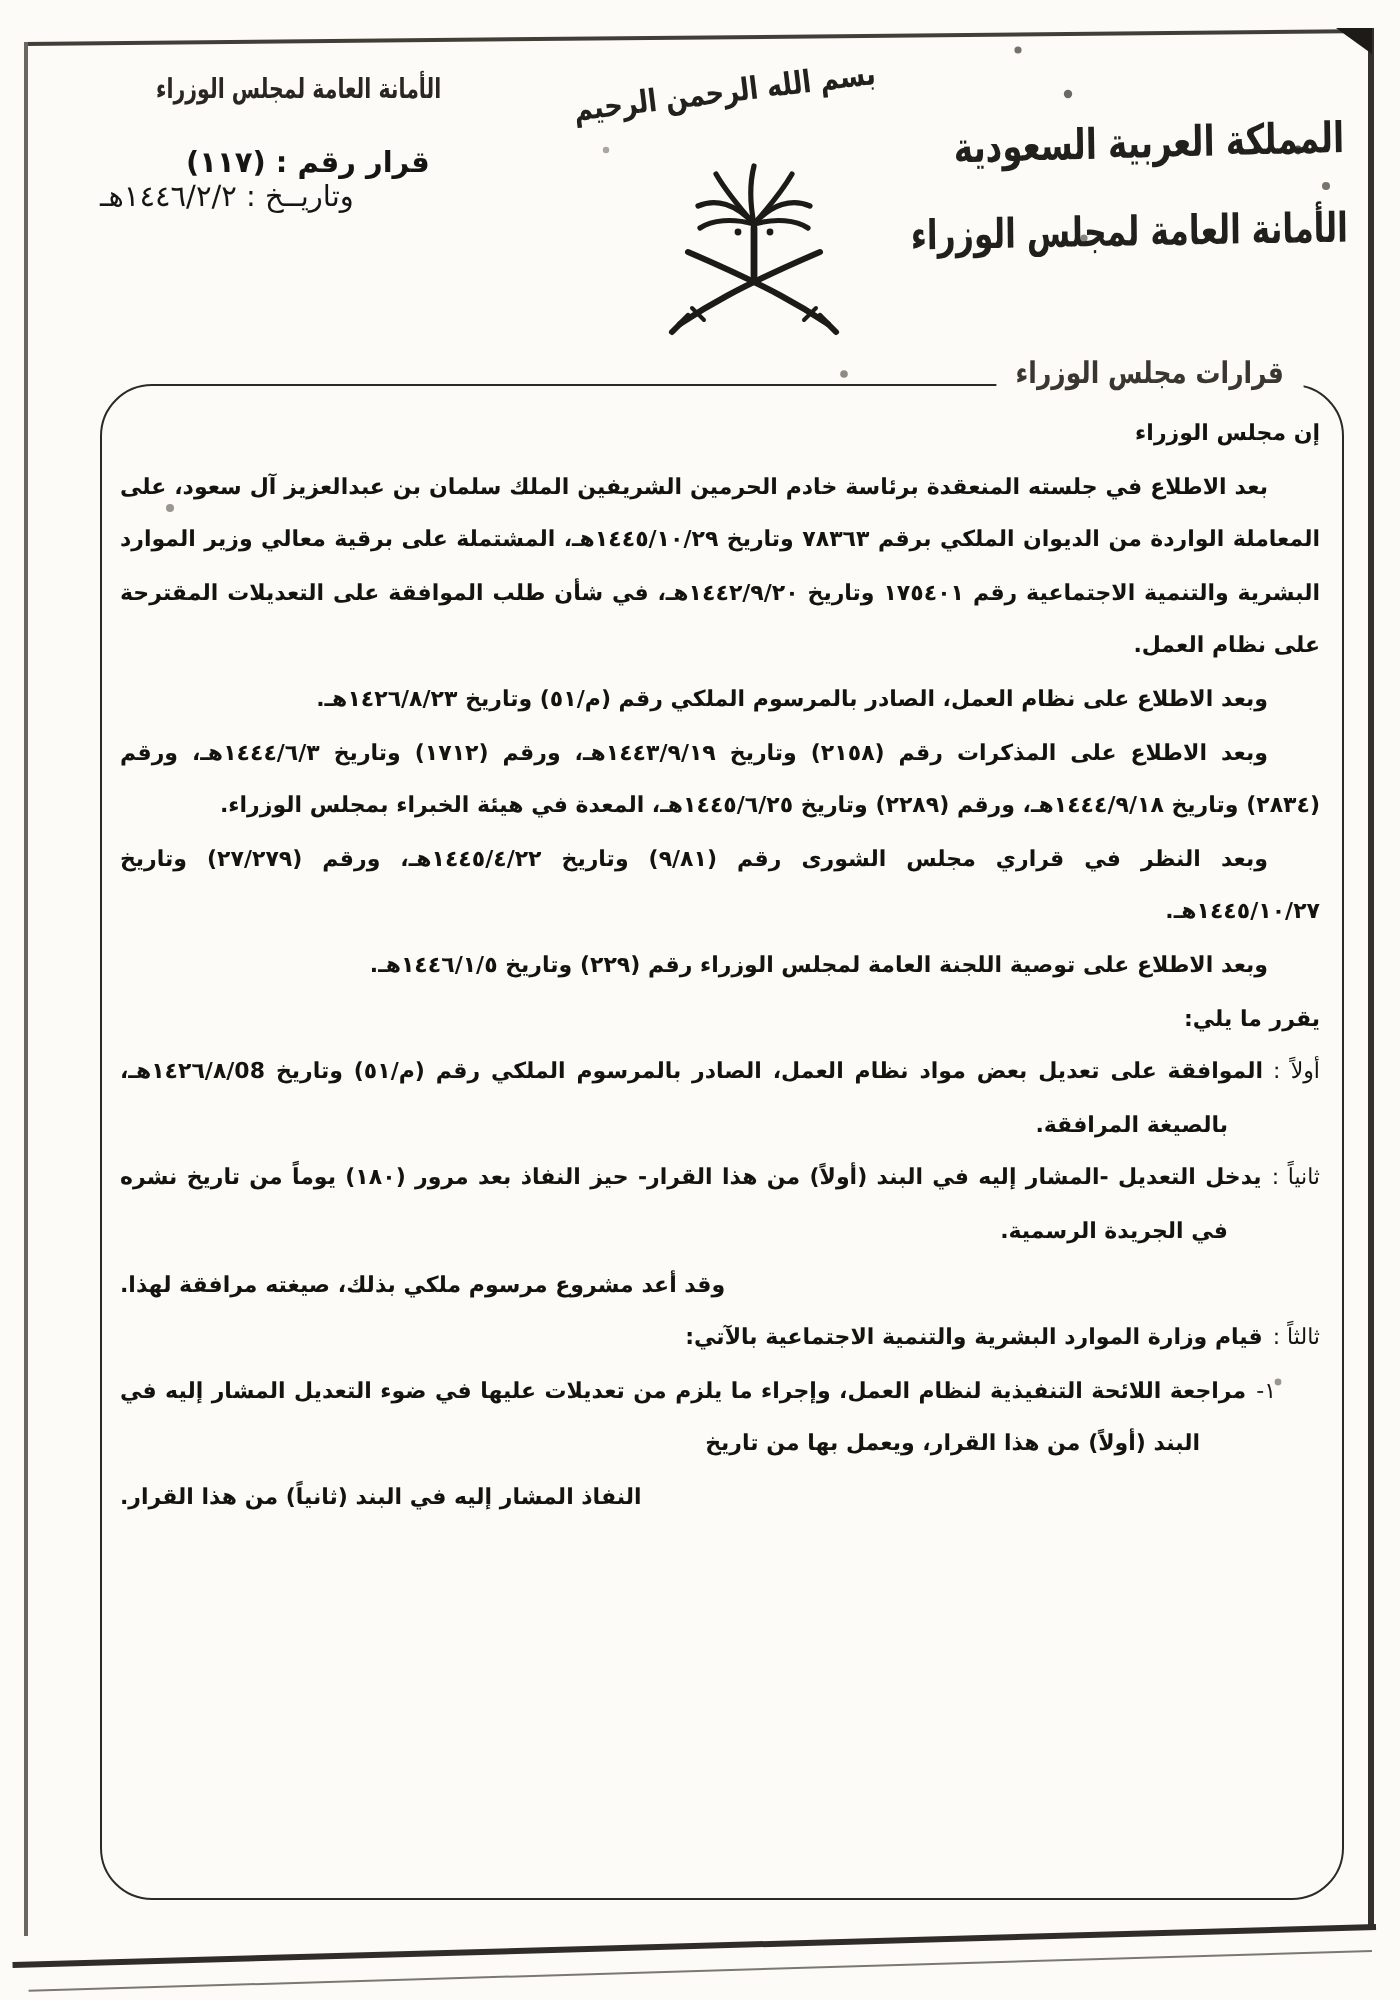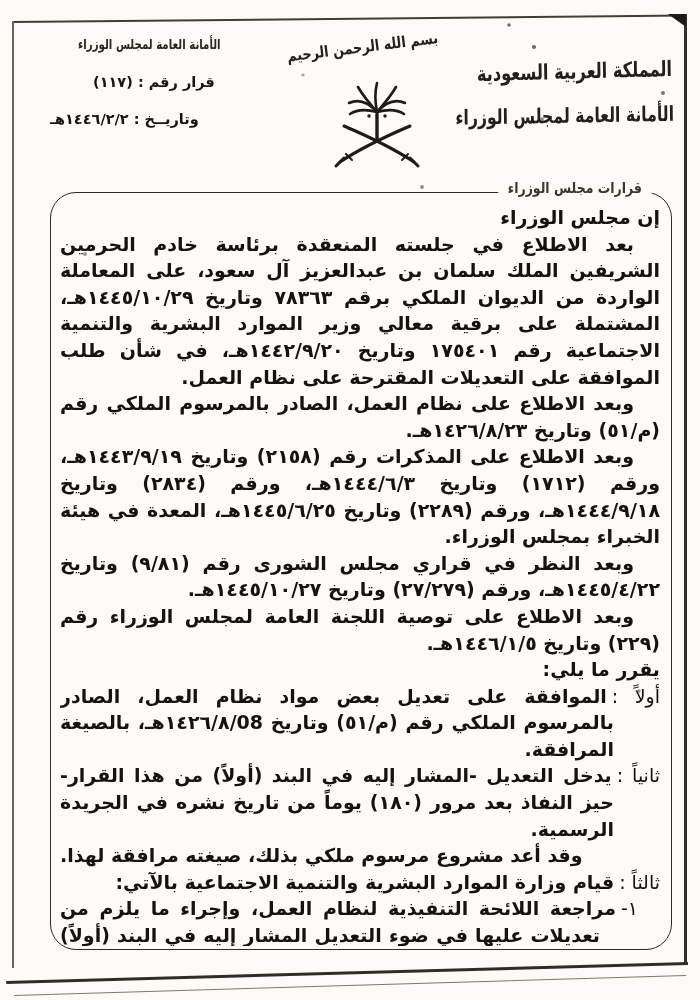--- a/index.html
+++ b/index.html
@@ -21,21 +21,21 @@
   .scan-line-a   { position:absolute; left:6px; top:962px; width:682px; height:2.6px; background:#302d29; transform:rotate(-1.6deg); transform-origin:right center; }
   .scan-line-b   { position:absolute; left:14px; top:975px; width:672px; height:1.4px; background:#7b786f; transform:rotate(-1.7deg); transform-origin:right center; }
 
   
   .stamp {
     position:absolute; left:100px; top:38px; width:125px;
     font-size:11px; font-weight:800; text-align:center; white-space:nowrap;
     transform:scale(0.93,1.25); letter-spacing:-0.5px; color:#2a2722;
   }
   .dec-no  { position:absolute; left:62px; top:74px;  width:141px; font-size:14.5px; font-weight:700; text-align:left; direction:rtl; unicode-bidi:plaintext; white-space:nowrap;margin-left:31px; }
-  .dec-date{ position:absolute; left:50px; top:111px; width:153px; font-size:14.5px; font-weight:700; text-align:left; direction:rtl; unicode-bidi:plaintext; white-space:nowrap; }
+  .dec-date{ position:absolute; left:50px; top:91px; width:153px; font-size:14.5px; font-weight:400; text-align:left; direction:rtl; unicode-bidi:plaintext; white-space:nowrap; }
   .dec-no, .dec-date { text-align:left; }
   .bismillah {
     position:absolute; left:292px; top:38px; width:150px;
     font-size:13.5px; font-weight:800; text-align:center; white-space:nowrap;
     transform:rotate(-7deg) scale(0.95,1.15); color:#23211d; letter-spacing:-0.5px;
   }
   .emblem { position:absolute; left:322px; top:74px; width:110px; height:100px; }
   .kingdom {
     position:absolute; left:478px; top:62px; width:196px;
     font-size:16.5px; font-weight:800; text-align:center; white-space:nowrap;
@@ -56,21 +56,21 @@
     position:absolute; top:-13px; right:16px; padding:0 10px;
     background:#fcfbf7; font-size:13px; font-weight:700; white-space:nowrap;
     transform:scale(0.96,1.15); color:#3a3731;
   }
 
   
   .doc {
     position:absolute; left:60px; top:204px; width:600px; height:742px;
     overflow:hidden;
     direction:rtl; text-align:justify;
-    font-size:19px; font-weight:700; line-height:26.6px; color:#15130f;
+    font-size:11px; font-weight:700; line-height:26.6px; color:#15130f;
   }
   .doc p { margin:0; }
   .opening { text-align:right; font-weight:800; }
   .pre { text-indent:26px; }
   .decide { text-align:right; font-weight:800; }
   .clause { padding-right:46px; text-indent:-46px; }
   .clause.note { padding-right:46px; text-indent:0; text-align:left; }
   .clause.sub { padding-right:60px; text-indent:-38px; }
   .clause .lbl { font-weight:400; margin-left:5px; }
   .sub-cont { direction:rtl; text-align:left; padding-right:185px; text-indent:0; }

